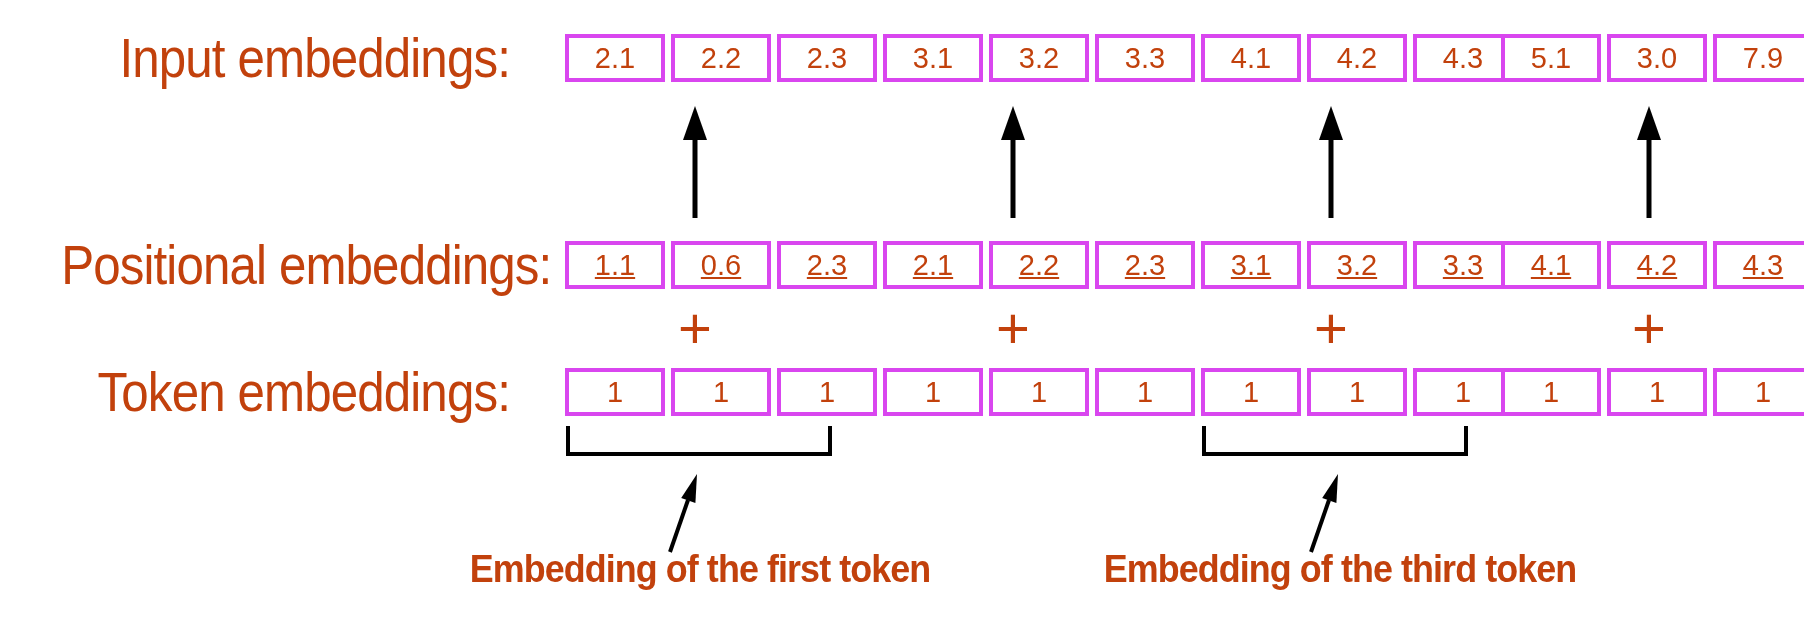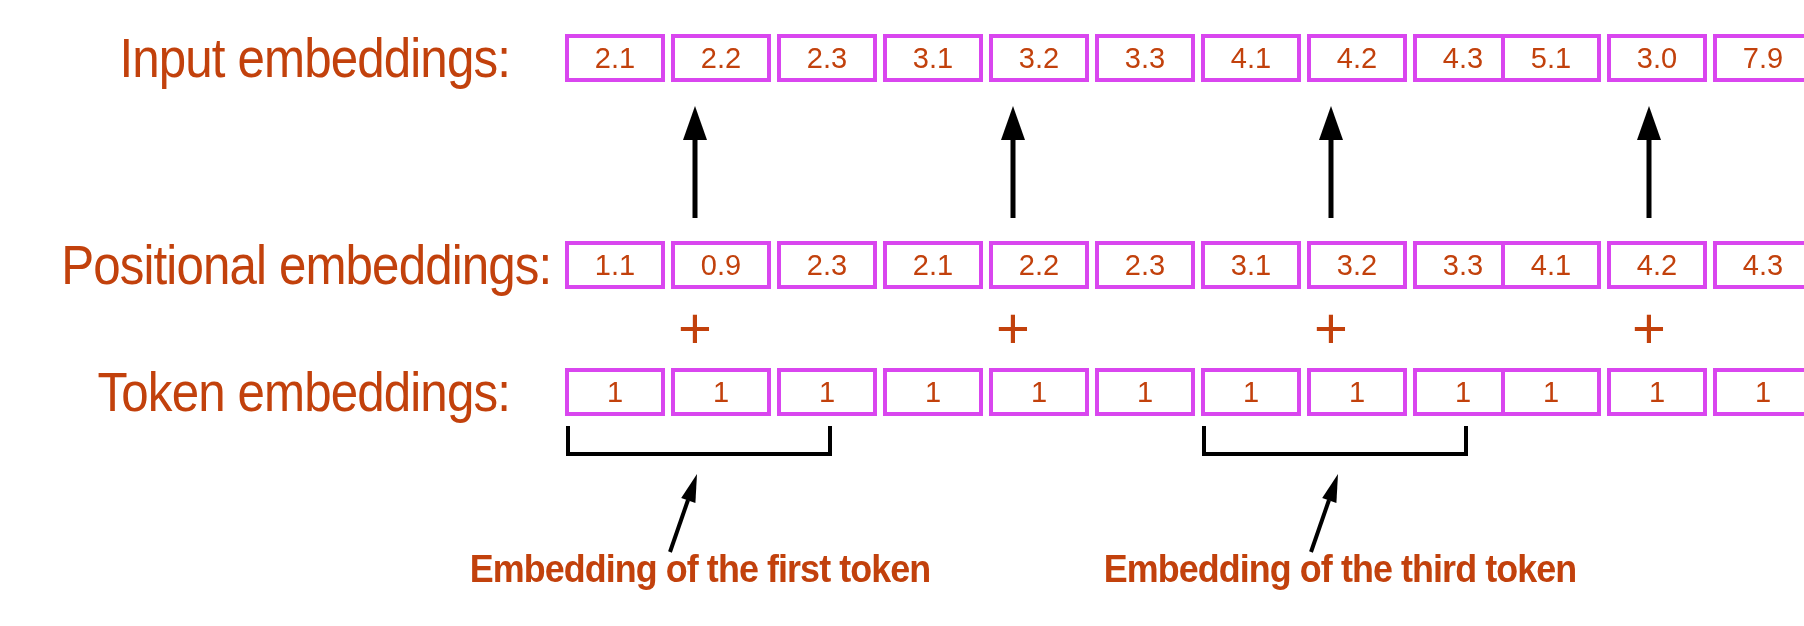--- a/index.html
+++ b/index.html
@@ -35,21 +35,21 @@
   .group {
     position: absolute;
     display: flex;
     gap: 6px;
   }
   .g1 { left: 565px; }
   .g2 { left: 883px; }
   .g3 { left: 1201px; }
   .g4 { left: 1501px; }
   .row1 { top: 34px; }
-  .row2 { top: 241px; }
+  .row2 { top: 241px; text-decoration: underline; }
   .row3 { top: 368px; }
 
   .box {
     box-sizing: border-box;
     width: 100px;
     height: 48px;
     border: 4px solid #d946ef;
     background: #ffffff;
     display: flex;
     align-items: center;
@@ -159,21 +159,21 @@
     <line x1="18" y1="114" x2="18" y2="30" stroke="#000" stroke-width="5"></line>
     <polygon points="18,2 6,36 30,36" fill="#000"></polygon>
   </svg>
   <svg class="up-arrow a4" viewBox="0 0 36 118">
     <line x1="18" y1="114" x2="18" y2="30" stroke="#000" stroke-width="5"></line>
     <polygon points="18,2 6,36 30,36" fill="#000"></polygon>
   </svg>
 
   <div class="group row2 g1">
     <div class="box">1.1</div>
-    <div class="box">0.9</div>
+    <div class="box">0.6</div>
     <div class="box">2.3</div>
   </div>
   <div class="group row2 g2">
     <div class="box">2.1</div>
     <div class="box">2.2</div>
     <div class="box">2.3</div>
   </div>
   <div class="group row2 g3">
     <div class="box">3.1</div>
     <div class="box">3.2</div>

